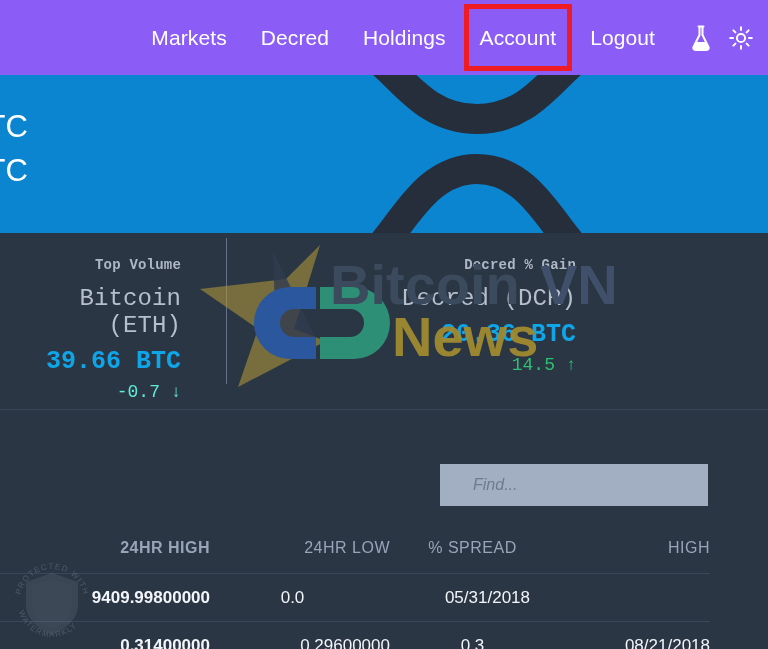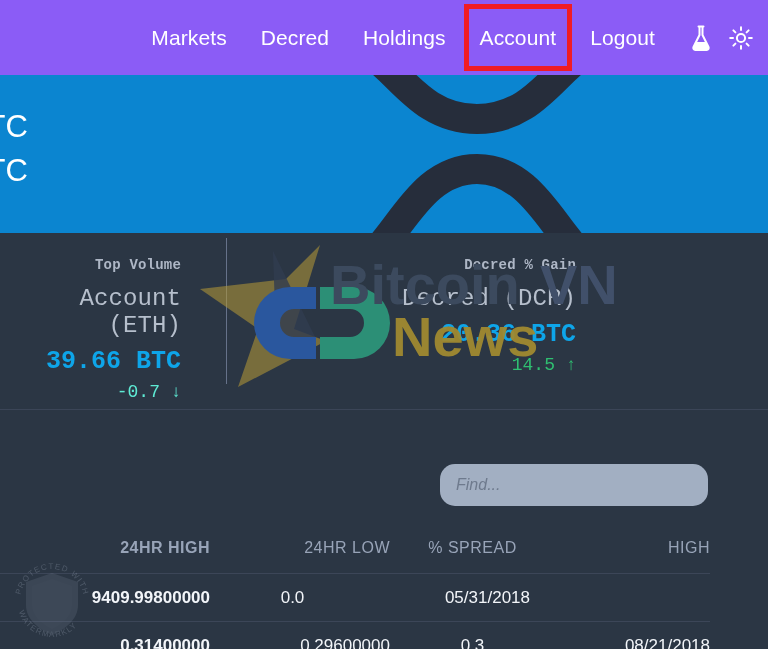--- a/index.html
+++ b/index.html
@@ -93,22 +93,22 @@
   .up   { color: #2fbf71; }
 
   
   .search-wrap {
     position: absolute; top: 410px; left: 0; width: 768px; height: 115px;
   }
   .search-input {
     position: absolute; left: 440px; top: 54px;
     width: 268px; height: 42px;
     background: #a2afc2;
-    border: none; border-radius: 15px;
-    padding: 0 16px;
+    border: none; border-radius: 0;
+    padding: 0 33px;
     font-size: 16px; font-style: italic;
     color: #3a4455;
     font-family: "Liberation Sans", sans-serif;
   }
   .search-input::placeholder { color: #6e7a8d; font-style: italic; opacity: 1; }
 
   
   .table { position: absolute; top: 525px; left: 0; width: 768px; }
   .t-row { display: flex; width: 710px; }
   .t-head .t-cell {
@@ -181,21 +181,21 @@
     </svg>
     <div class="banner-text">1 BTC</div>
     <div class="banner-text" style="top:74px">4 BTC</div>
   </div>
 
   <div class="stats">
     <div class="stats-divider"></div>
 
     <div class="stat-card stat-left">
       <div class="stat-label">Top Volume</div>
-      <div class="stat-name">Account (ETH)</div>
+      <div class="stat-name">Bitcoin (ETH)</div>
       <div class="stat-value">39.66 BTC</div>
       <div class="stat-change down">
         <span>-0.7</span>
         <span class="arrow">↓</span>
       </div>
     </div>
 
     <div class="stat-card stat-right">
       <div class="stat-label">Decred % Gain</div>
       <div class="stat-name">Decred (DCR)</div>

